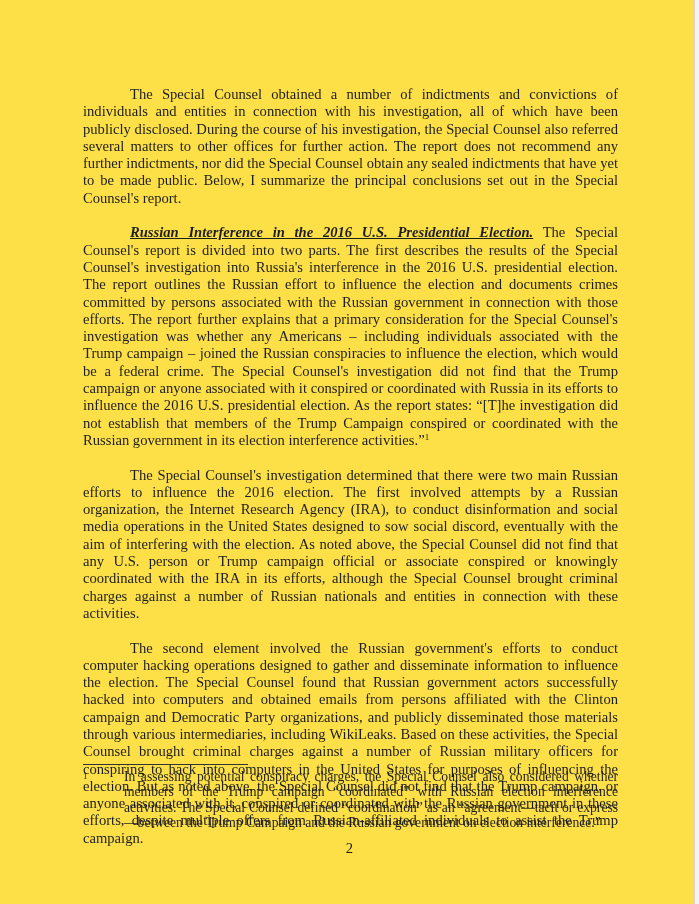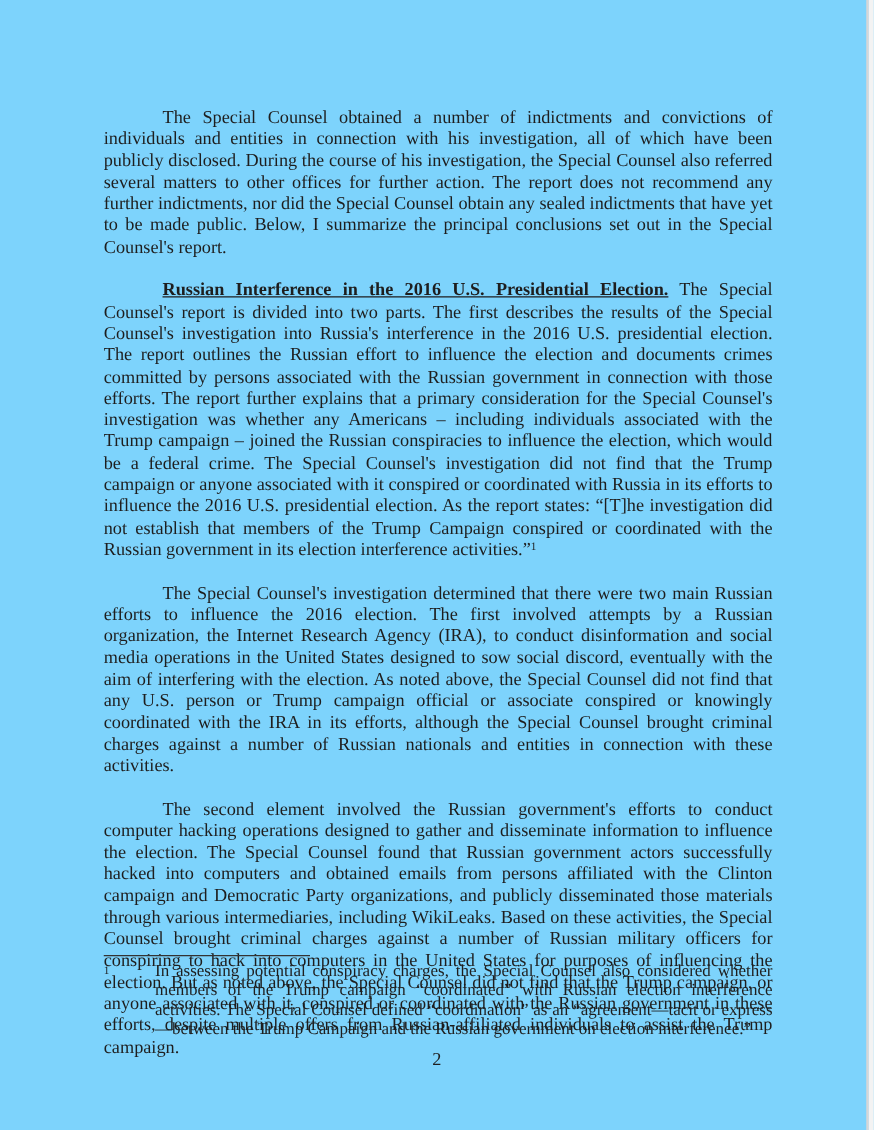--- a/index.html
+++ b/index.html
@@ -4,36 +4,36 @@
 <style>
   html, body { margin: 0; padding: 0; }
   body {
     width: 699px; height: 904px; overflow: hidden;
     background: #ffffff; position: relative;
     font-family: "Liberation Serif", "DejaVu Serif", serif;
     color: #1e1e1e;
   }
   .page {
     position: absolute; left: 0; top: 0; width: 699px; height: 904px;
-    background: #7dd3fc;
+    background: #fde047;
   }
   .edge {
     position: absolute; top: 0; left: 693px; width: 2px; height: 904px;
     background: #d6d6d6;
   }
   .edge-shadow {
     position: absolute; top: 0; left: 695px; width: 4px; height: 904px;
     background: #f3f3f3;
   }
   .body-text {
     position: absolute; left: 83px; width: 535px; top: 86px;
     font-size: 14.6px; line-height: 17.3px; text-align: justify;
   }
   .body-text p { margin: 0 0 17.3px 0; text-indent: 47px; }
-  .heading-run { font-weight: bold; text-decoration: underline; }
+  .heading-run { font-weight: bold; text-decoration: underline; font-style: italic; }
   sup.fnref { font-size: 9px; vertical-align: top; position: relative; top: -3px; }
   .fn-rule {
     position: absolute; left: 83px; top: 764px; width: 165px; height: 0;
     border-top: 1px solid #333;
   }
   .footnote {
     position: absolute; left: 83px; top: 769px; width: 535px;
     font-size: 13.6px; line-height: 15.4px;
   }
   .footnote .fn-num {

